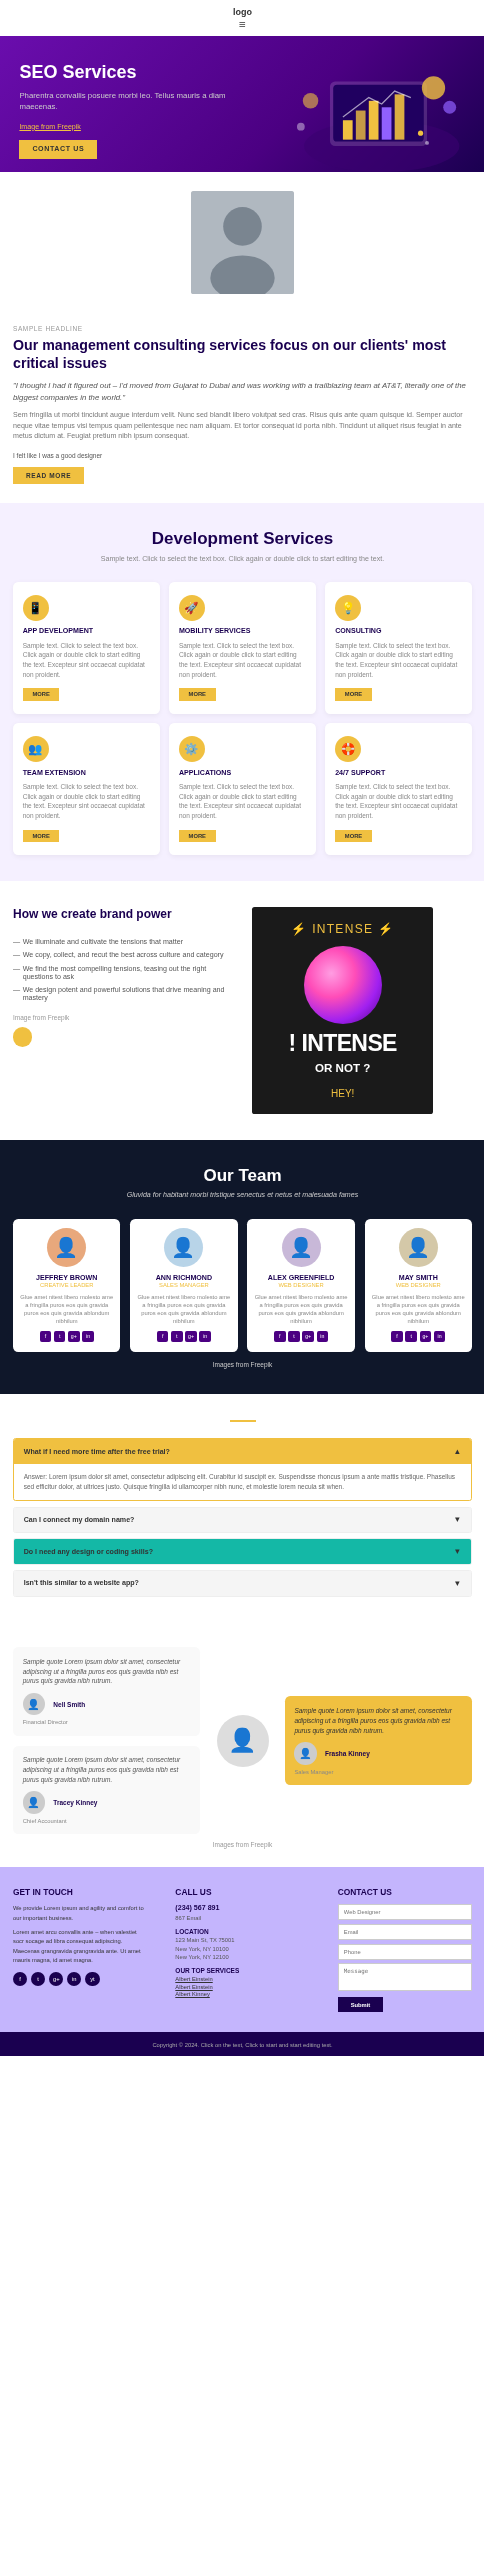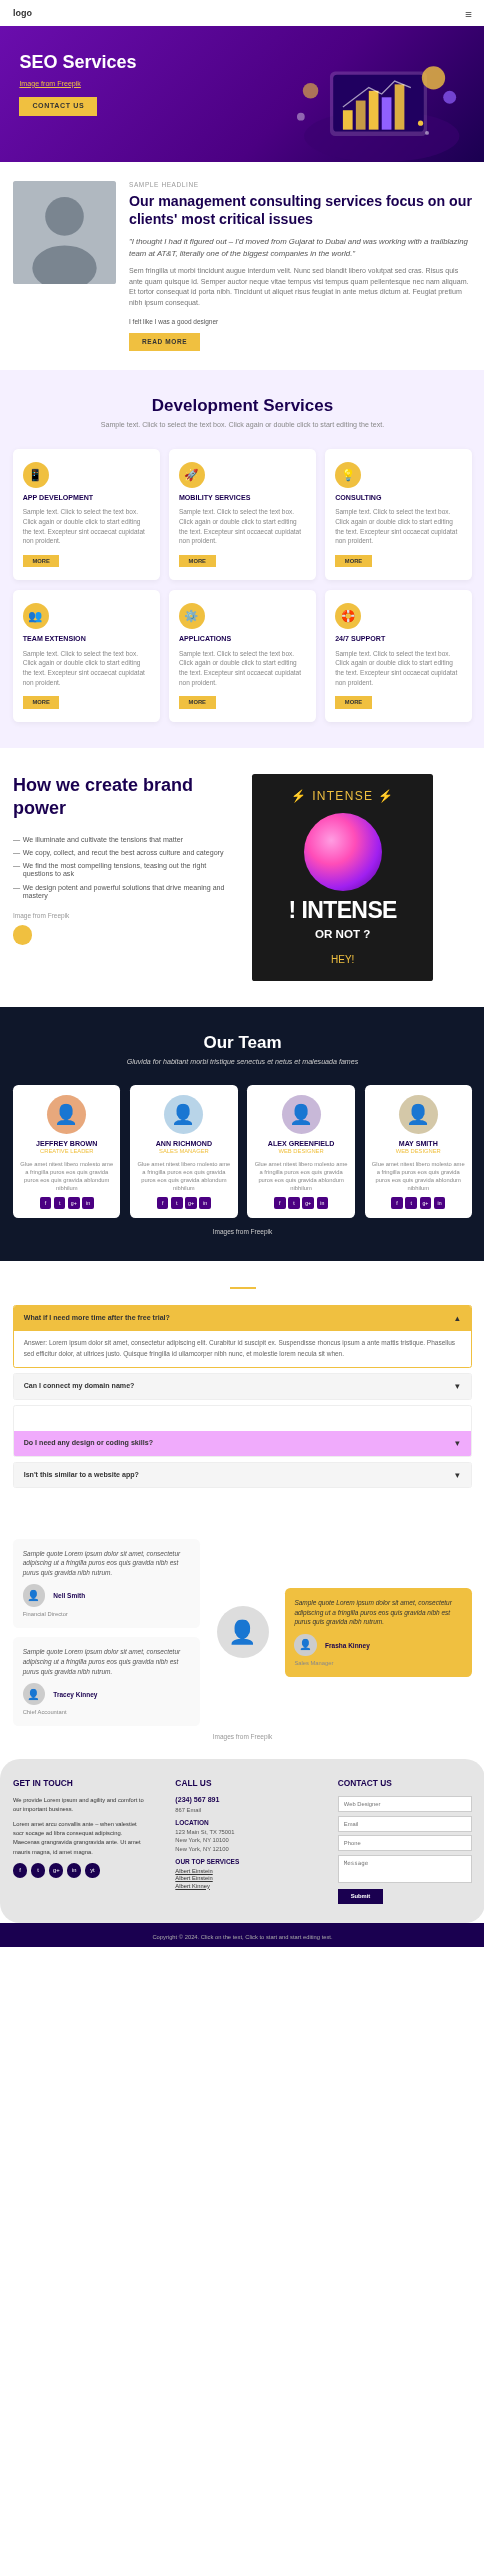--- a/index.html
+++ b/index.html
@@ -1,33 +1,33 @@
 <!DOCTYPE html>
 <html style="font-size:10.3px"><head>
   <meta charset="utf-8">
   <style>
     * { box-sizing: border-box; margin: 0; padding: 0; }
     body { font-family: Arial, sans-serif; width: 485px; background: #fff; overflow-x: hidden; }
 
     
-    .nav { display: flex; justify-content: space-between; align-items: center; padding: 6.5px 13px; background: #fff; }
+    .nav { display: flex; justify-content: space-between; align-items: center; padding: 6.5px 13px; background: #fff; flex-direction: column; }
     .nav-logo { font-weight: bold; font-size: 9px; color: #333; }
     .nav-menu { font-size: 11.6px; color: #333; cursor: pointer; }
 
     
     .hero { background: linear-gradient(135deg, #6a0dad 0%, #4b0082 60%, #1a0050 100%); padding: 26px 19.4px 0; display: flex; align-items: flex-start; min-height: 129px; position: relative; overflow: hidden; }
     .hero-content { flex: 1; color: #fff; z-index: 2; }
     .hero-title { font-size: 18px; font-weight: bold; color: #fff; margin-bottom: 6.5px; }
     .hero-text { font-size: 7.8px; color: #ccc; margin-bottom: 9.7px; line-height: 1.5; }
     .hero-link { font-size: 7.1px; color: #f0c040; text-decoration: underline; display: block; margin-bottom: 9.7px; }
     .hero-btn { background: #f0c040; color: #333; border: none; padding: 5.2px 13px; font-size: 7.1px; font-weight: bold; cursor: pointer; text-transform: uppercase; letter-spacing: 0.6px; }
     .hero-graphic { flex: 1; display: flex; justify-content: flex-end; align-items: flex-end; }
 
     
-    .sample-section { display: flex; padding: 19.4px 13px; gap: 13px; align-items: flex-start; }
+    .sample-section { display: flex; padding: 19.4px 13px; gap: 31px; align-items: center; flex-direction: column; }
     .sample-img { width: 103px; height: 103px; background: #ddd; border-radius: 2.6px; flex-shrink: 0; overflow: hidden; display: flex; align-items: center; justify-content: center; }
     .sample-content { flex: 1; }
     .sample-label { font-size: 6.5px; color: #999; text-transform: uppercase; letter-spacing: 0.6px; margin-bottom: 3.2px; }
     .sample-headline { font-size: 14.2px; font-weight: bold; color: #1a0050; line-height: 1.3; margin-bottom: 7.8px; }
     .sample-quote { font-size: 7.8px; color: #555; font-style: italic; margin-bottom: 6.5px; line-height: 1.5; }
     .sample-body { font-size: 7.1px; color: #777; line-height: 1.5; margin-bottom: 9.7px; }
     .sample-link { font-size: 6.5px; color: #555; display: block; margin-bottom: 7.8px; }
     .read-more-btn { background: #f0c040; color: #333; border: none; padding: 5.2px 13px; font-size: 6.5px; font-weight: bold; cursor: pointer; text-transform: uppercase; letter-spacing: 0.6px; }
 
     
@@ -37,21 +37,21 @@
     .services-grid { display: grid; grid-template-columns: repeat(3, 1fr); gap: 9.7px; }
     .service-card { background: #fff; border-radius: 5.2px; padding: 13px 9.7px; text-align: left; box-shadow: 0 1.3px 5.2px rgba(0,0,0,0.05); }
     .service-icon { width: 26px; height: 26px; background: #f0c040; border-radius: 50%; display: flex; align-items: center; justify-content: center; margin-bottom: 6.5px; font-size: 11.6px; }
     .service-name { font-size: 7.1px; font-weight: bold; color: #1a0050; text-transform: uppercase; margin-bottom: 5.2px; }
     .service-desc { font-size: 6.5px; color: #888; line-height: 1.5; margin-bottom: 7.8px; }
     .service-more-btn { background: #f0c040; color: #333; border: none; padding: 3.2px 9.7px; font-size: 5.8px; font-weight: bold; cursor: pointer; text-transform: uppercase; }
 
     
     .brand-power { display: flex; padding: 26px 13px; gap: 19.4px; align-items: flex-start; }
     .brand-content { flex: 1; }
-    .brand-title { font-size: 18px; font-weight: bold; color: #1a0050; line-height: 1.3; margin-bottom: 13px; }
+    .brand-title { font-size: 12px; font-weight: bold; color: #1a0050; line-height: 1.3; margin-bottom: 13px; }
     .brand-list { list-style: none; margin-bottom: 9.7px; }
     .brand-list li { font-size: 7.1px; color: #555; padding: 2.6px 0; padding-left: 9.7px; position: relative; }
     .brand-list li::before { content: '—'; position: absolute; left: 0; color: #555; }
     .brand-img-link { font-size: 6.5px; color: #999; margin-top: 6.5px; }
     .brand-visual { flex: 1; }
     .intense-poster { background: #1a1a1a; border-radius: 2.6px; overflow: hidden; width: 181px; height: 207px; display: flex; flex-direction: column; align-items: center; justify-content: center; position: relative; }
     .intense-text { font-size: 23px; font-weight: 900; color: #fff; letter-spacing: -0.6px; text-align: center; }
     .intense-subtitle { font-size: 9px; color: #ccc; text-align: center; }
     .intense-ball { width: 78px; height: 78px; border-radius: 50%; background: radial-gradient(circle at 35% 35%, #ff9de2, #ff4db8, #a020f0, #4a0080); margin: 6.5px; }
     .brand-dot { width: 19.4px; height: 19.4px; background: #f0c040; border-radius: 50%; margin-top: 6.5px; }
@@ -74,37 +74,37 @@
     .faq-section { padding: 26px 13px; }
     .faq-title { font-size: 15.5px; font-weight: bold; color: #1a0050; text-align: center; margin-bottom: 5.2px; }
     .faq-underline { width: 26px; height: 1.9px; background: #f0c040; margin: 0 auto 16px; }
     .faq-item { border: 0.6px solid #eee; border-radius: 2.6px; margin-bottom: 5.2px; overflow: hidden; }
     .faq-item.open { border-color: #f0c040; }
     .faq-question { padding: 7.8px 9.7px; display: flex; justify-content: space-between; align-items: center; cursor: pointer; background: #f0c040; font-size: 7.1px; font-weight: bold; color: #333; }
     .faq-question.closed { background: #f5f5f5; }
     .faq-arrow { font-size: 7.8px; }
     .faq-answer { padding: 7.8px 9.7px; font-size: 6.5px; color: #666; line-height: 1.6; }
     .faq-item2 .faq-question { background: #f5f5f5; color: #333; }
-    .faq-item3 .faq-question { background: #f0abfc; color: #333; margin-top: 25px; }
+    .faq-item3 .faq-question { background: #14b8a6; color: #333; }
 
     
     .testimonials { padding: 19.4px 13px; }
     .testimonials-grid { display: grid; grid-template-columns: 1fr 1fr; gap: 9.7px; align-items: center; }
     .testimonial-card { background: #f9f9f9; border-radius: 5.2px; padding: 9.7px; position: relative; }
     .testimonial-card.yellow { background: #f0c040; }
     .testimonial-quote { font-size: 6.5px; color: #555; font-style: italic; line-height: 1.5; margin-bottom: 6.5px; }
     .testimonial-quote.dark { color: #333; }
     .testimonial-avatar { width: 22.6px; height: 22.6px; border-radius: 50%; background: #ccc; display: inline-flex; align-items: center; justify-content: center; font-size: 10.3px; color: #888; vertical-align: middle; margin-right: 5.2px; }
     .testimonial-name { font-size: 6.5px; font-weight: bold; color: #1a0050; }
     .testimonial-title { font-size: 5.8px; color: #888; }
     .center-avatar { width: 52px; height: 52px; border-radius: 50%; background: #ddd; display: flex; align-items: center; justify-content: center; font-size: 23px; color: #888; }
     .testimonials-img-link { font-size: 6.5px; color: #999; text-align: center; margin-top: 6.5px; }
 
     
-    .footer-top { background: #e5e5e5; padding: 19.4px 13px; display: grid; grid-template-columns: 1fr 1fr 1fr; gap: 28px; border-radius: 20px; }
+    .footer-top { background: #c4b5fd; padding: 19.4px 13px; display: grid; grid-template-columns: 1fr 1fr 1fr; gap: 28px; }
     .footer-col-title { font-size: 8.4px; font-weight: bold; color: #1a0050; margin-bottom: 7.8px; text-transform: uppercase; }
     .footer-text { font-size: 5.8px; color: #333; line-height: 1.6; margin-bottom: 5.2px; }
     .footer-social-row { display: flex; gap: 3.9px; margin-top: 6.5px; }
     .footer-social-icon { width: 14.2px; height: 14.2px; border-radius: 50%; background: #1a0050; display: flex; align-items: center; justify-content: center; font-size: 5.8px; color: #fff; cursor: pointer; }
     .footer-call { font-size: 7.1px; color: #1a0050; font-weight: bold; margin-bottom: 2.6px; }
     .footer-small { font-size: 5.8px; color: #555; margin-bottom: 2.6px; }
     .footer-location-title { font-size: 6.5px; font-weight: bold; color: #1a0050; margin-top: 6.5px; margin-bottom: 2.6px; text-transform: uppercase; }
     .footer-services-title { font-size: 6.5px; font-weight: bold; color: #1a0050; margin-top: 6.5px; margin-bottom: 2.6px; text-transform: uppercase; }
     .footer-link { font-size: 5.8px; color: #333; display: block; margin-bottom: 1.3px; }
     .contact-input { width: 100%; border: 0.6px solid #ccc; padding: 3.9px 5.2px; font-size: 5.8px; margin-bottom: 3.9px; background: #fff; }
@@ -118,20 +118,21 @@
 <body>
 
 <nav class="nav">
   <span class="nav-logo">logo</span>
   <span class="nav-menu">≡</span>
 </nav>
 
 <section class="hero">
   <div class="hero-content">
     <h1 class="hero-title">SEO Services</h1>
+    <p class="hero-text">Pharentra convallis posuere morbi leo. Tellus mauris a diam maecenas.</p>
     <a class="hero-link" href="#">Image from Freepik</a>
     <button class="hero-btn">CONTACT US</button>
   </div>
   <div class="hero-graphic">
     <svg width="175" height="110" viewBox="0 0 270 170">
 
       <ellipse cx="140" cy="130" rx="120" ry="40" fill="#3a0070" opacity="0.6"></ellipse>
 
       <rect x="60" y="30" width="150" height="100" rx="8" fill="#fff" opacity="0.15"></rect>
       <rect x="65" y="35" width="140" height="88" rx="6" fill="#200060"></rect>

